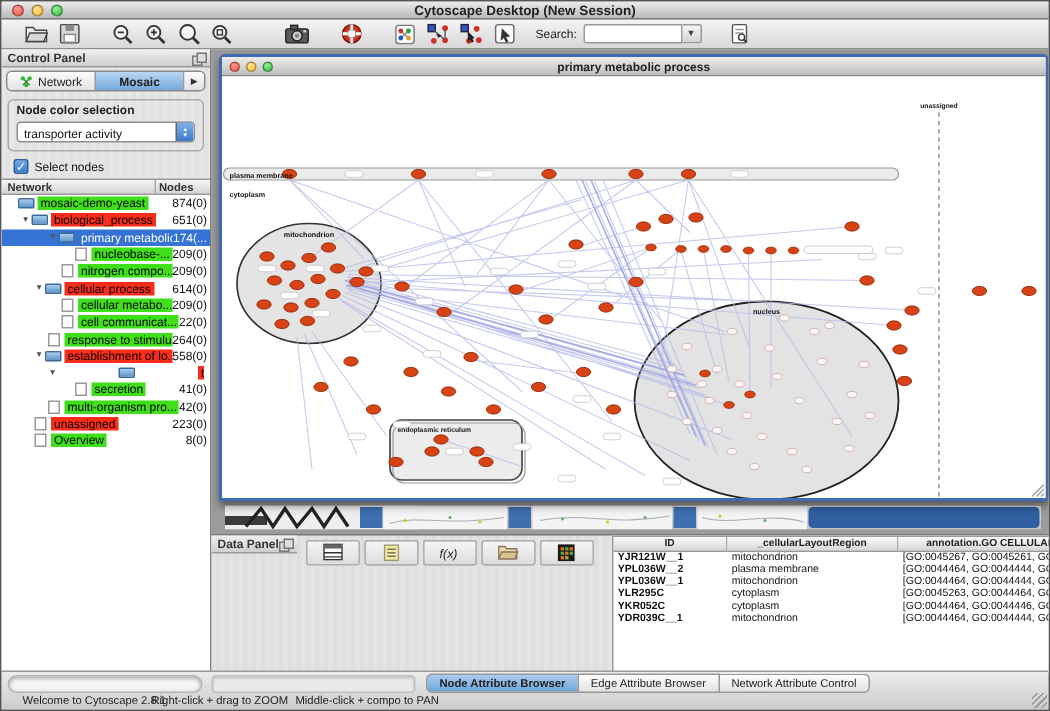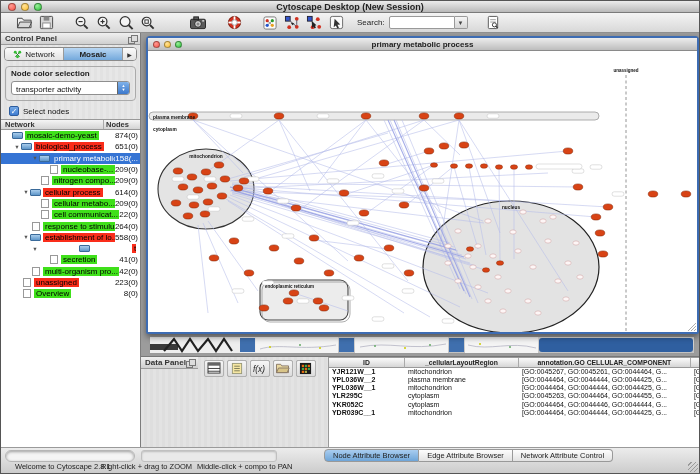--- a/index.html
+++ b/index.html
@@ -69,21 +69,21 @@
   .net-titlebar { height:13px; background:linear-gradient(#ededed,#bdbdbd); border-bottom:1px solid #8a8a8a; position:relative; display:flex; align-items:center; justify-content:center; flex:0 0 auto; }
   .net-titlebar .traffic { left:5px; top:3px; gap:4px; }
   .net-titlebar .tl { width:7px; height:7px; }
   .net-titlebar .title { font-size:8px; font-weight:bold; color:#222; }
   .net-canvas { flex:1; background:#fff; position:relative; overflow:hidden; }
   .bg-strip { position:absolute; left:8px; top:303px; width:546px; height:18px; background:linear-gradient(#dcdcdc,#c2c2c2); border:1px solid #9a9a9a; z-index:1; }
 
   
   .data-panel { height:93px; flex:0 0 auto; background:repeating-linear-gradient(90deg,#e3e3e3 0 3px,#dedede 3px 6px); border-top:1px solid #777; display:flex; flex-direction:row; }
   .dp-toolbar { height:22px; display:flex; align-items:center; padding:0 6px; position:relative; flex:0 0 auto; }
-  .dp-btn { width:20px; height:17px; border:1px solid #b0b0b0; border-radius:2px; background:linear-gradient(#f6f6f6,#dcdcdc); display:flex; align-items:center; justify-content:center; margin-right:3px; }
+  .dp-btn { width:36px; height:17px; border:1px solid #b0b0b0; border-radius:2px; background:linear-gradient(#f6f6f6,#dcdcdc); display:flex; align-items:center; justify-content:center; margin-right:3px; }
   .dp-right { position:absolute; right:6px; display:flex; }
   .dp-table-wrap { flex:1; display:flex; margin:0 3px; border:1px solid #9a9a9a; background:#fff; min-height:0; }
   .dp-table { flex:1; display:flex; flex-direction:column; overflow:hidden; }
   .dt-hdr { display:flex; height:10px; flex:0 0 auto; }
   .dt-hc { background:linear-gradient(#fbfbfb,#d6d6d6); border-right:1px solid #aaa; border-bottom:1px solid #999; font-size:6.8px; font-weight:bold; color:#222; text-align:center; overflow:hidden; white-space:nowrap; line-height:10px; }
   .dt-row { display:flex; height:8.15px; flex:0 0 auto; }
   .dt-c { font-size:7px; line-height:8.1px; padding-left:3px; overflow:hidden; white-space:nowrap; color:#111; }
   .dt-c.id { font-weight:bold; }
   .c0{width:76px;flex:0 0 76px;} .c1{width:114px;flex:0 0 114px;} .c2{width:172px;flex:0 0 172px;} .c3{width:168px;flex:0 0 168px;} .c4{flex:1;}
   .dp-scroll { width:11px; flex:0 0 11px; background:#ececec; border-left:1px solid #b5b5b5; position:relative; }
@@ -92,21 +92,21 @@
   .dp-ar { height:8px; border-top:1px solid #bbb; font-size:5px; color:#555; text-align:center; line-height:8px; background:linear-gradient(#f4f4f4,#ddd); }
 
   
   .bottom-bar { height:26px; flex:0 0 auto; background:linear-gradient(#ececec,#cccccc); border-top:1px solid #9a9a9a; position:relative; }
   .progress { position:absolute; left:4px; top:2px; width:130px; height:12px; border-radius:6px; background:#f4f4f4; box-shadow:inset 0 1px 3px rgba(0,0,0,.35); border:1px solid #b5b5b5; }
   .progress2 { position:absolute; left:140px; top:2px; width:136px; height:12px; border-radius:3px; background:#e9e9e9; box-shadow:inset 0 1px 2px rgba(0,0,0,.2); border:1px solid #c0c0c0; }
   .btabs { position:absolute; left:283px; top:1px; display:flex; height:13px; }
   .btab { padding:0 8px; font-size:7.5px; line-height:12px; color:#222; border:1px solid #999; border-left:none; background:linear-gradient(#fdfdfd,#e2e2e2); }
   .btab:first-child { border-left:1px solid #999; border-radius:4px 0 0 4px; }
   .btab:last-child { border-radius:0 4px 4px 0; }
-  .btab.active { background:linear-gradient(#a9cdf0,#6ea5d8); font-weight:normal;margin-left:40px; }
+  .btab.active { background:linear-gradient(#a9cdf0,#6ea5d8); font-weight:bold; }
   .status { position:absolute; left:0; bottom:1px; width:100%; height:10px; }
   .status span { position:absolute; font-size:7.5px; color:#222; }
   .st1{left:14px;} .st2{left:100px;} .st3{left:196px;}
   .grip { position:absolute; right:1px; bottom:1px; width:10px; height:10px;
     background:repeating-linear-gradient(135deg,transparent 0 2px,#9a9a9a 2px 3px); }
   svg text { font-family:"Liberation Sans", sans-serif; }
 </style>
 </head>
 <body>
 
@@ -290,21 +290,21 @@
           <div class="tree-row" style="padding-left: 12px;">
             <span class="arr">▼</span>
             <span class="fold"></span>
             <span class="pill r">biological_process</span>
             <span class="cnt">651(0)</span>
           </div>
           <div class="tree-row sel" style="padding-left: 30px;">
             <span class="arr">▼</span>
             <span class="fold"></span>
             <span class="pill g">primary metabolic process</span>
-            <span class="cnt">158(...</span>
+            <span class="cnt">174(...</span>
           </div>
           <div class="tree-row" style="padding-left: 39px;">
             <span class="arr"></span>
             <span class="file"></span>
             <span class="pill g">nucleobase-...</span>
             <span class="cnt">209(0)</span>
           </div>
           <div class="tree-row" style="padding-left: 30px;">
             <span class="arr"></span>
             <span class="file"></span>

